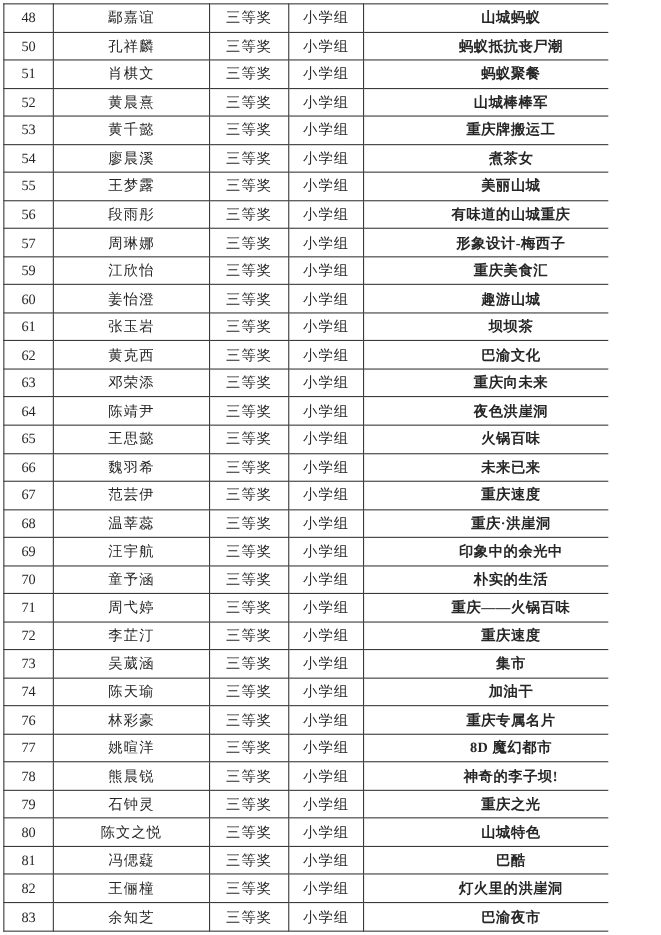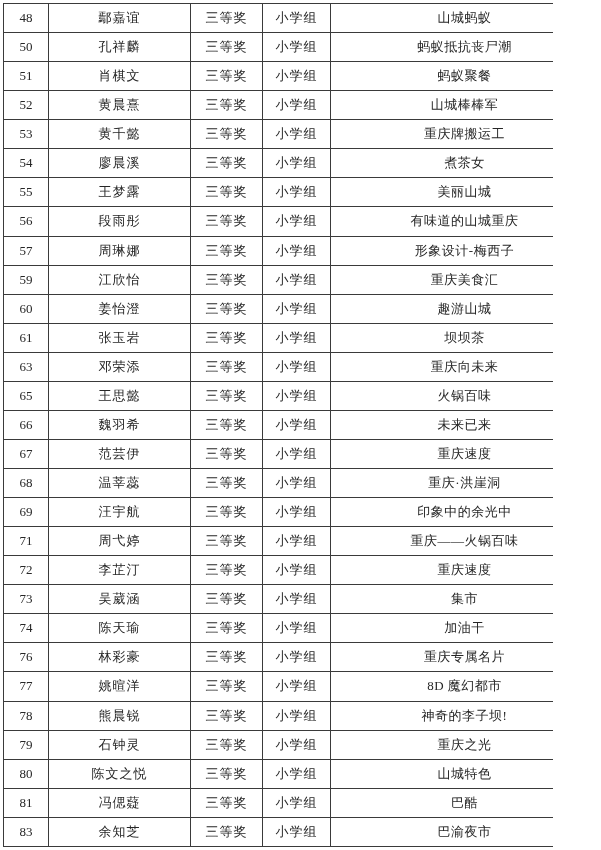--- a/index.html
+++ b/index.html
@@ -32,21 +32,21 @@
     vertical-align: middle;
     font-size: 13px;
     color: #262626;
     padding: 0 2px;
     white-space: nowrap;
     overflow: hidden;
   }
   td.c-no   { font-size: 13.5px; }
   td.c-name { letter-spacing: 1px; }
   td.c-award, td.c-group { letter-spacing: 1px; }
-  td.c-title{ letter-spacing: 0.5px; }
+  td.c-title{ letter-spacing: 0.5px; font-weight: bold; }
 </style>
 </head>
 <body>
 
 <div class="page">
   <table class="award-table">
     <colgroup>
       <col style="width:45px">
       <col style="width:142px">
       <col style="width:72px">
@@ -132,27 +132,41 @@
           <td class="c-title">趣游山城</td>
         </tr>
         <tr>
           <td class="c-no">61</td>
           <td class="c-name">张玉岩</td>
           <td class="c-award">三等奖</td>
           <td class="c-group">小学组</td>
           <td class="c-title">坝坝茶</td>
         </tr>
         <tr>
+          <td class="c-no">62</td>
+          <td class="c-name">黄克西</td>
+          <td class="c-award">三等奖</td>
+          <td class="c-group">小学组</td>
+          <td class="c-title">巴渝文化</td>
+        </tr>
+        <tr>
           <td class="c-no">63</td>
           <td class="c-name">邓荣添</td>
           <td class="c-award">三等奖</td>
           <td class="c-group">小学组</td>
           <td class="c-title">重庆向未来</td>
         </tr>
         <tr>
+          <td class="c-no">64</td>
+          <td class="c-name">陈靖尹</td>
+          <td class="c-award">三等奖</td>
+          <td class="c-group">小学组</td>
+          <td class="c-title">夜色洪崖洞</td>
+        </tr>
+        <tr>
           <td class="c-no">65</td>
           <td class="c-name">王思懿</td>
           <td class="c-award">三等奖</td>
           <td class="c-group">小学组</td>
           <td class="c-title">火锅百味</td>
         </tr>
         <tr>
           <td class="c-no">66</td>
           <td class="c-name">魏羽希</td>
           <td class="c-award">三等奖</td>
@@ -174,20 +188,27 @@
           <td class="c-title">重庆·洪崖洞</td>
         </tr>
         <tr>
           <td class="c-no">69</td>
           <td class="c-name">汪宇航</td>
           <td class="c-award">三等奖</td>
           <td class="c-group">小学组</td>
           <td class="c-title">印象中的余光中</td>
         </tr>
         <tr>
+          <td class="c-no">70</td>
+          <td class="c-name">童予涵</td>
+          <td class="c-award">三等奖</td>
+          <td class="c-group">小学组</td>
+          <td class="c-title">朴实的生活</td>
+        </tr>
+        <tr>
           <td class="c-no">71</td>
           <td class="c-name">周弋婷</td>
           <td class="c-award">三等奖</td>
           <td class="c-group">小学组</td>
           <td class="c-title">重庆——火锅百味</td>
         </tr>
         <tr>
           <td class="c-no">72</td>
           <td class="c-name">李芷汀</td>
           <td class="c-award">三等奖</td>
@@ -242,20 +263,27 @@
           <td class="c-award">三等奖</td>
           <td class="c-group">小学组</td>
           <td class="c-title">山城特色</td>
         </tr>
         <tr>
           <td class="c-no">81</td>
           <td class="c-name">冯偲薿</td>
           <td class="c-award">三等奖</td>
           <td class="c-group">小学组</td>
           <td class="c-title">巴酷</td>
+        </tr>
+        <tr>
+          <td class="c-no">82</td>
+          <td class="c-name">王俪橦</td>
+          <td class="c-award">三等奖</td>
+          <td class="c-group">小学组</td>
+          <td class="c-title">灯火里的洪崖洞</td>
         </tr>
         <tr>
           <td class="c-no">83</td>
           <td class="c-name">余知芝</td>
           <td class="c-award">三等奖</td>
           <td class="c-group">小学组</td>
           <td class="c-title">巴渝夜市</td>
         </tr>
       </tbody>
   </table>

